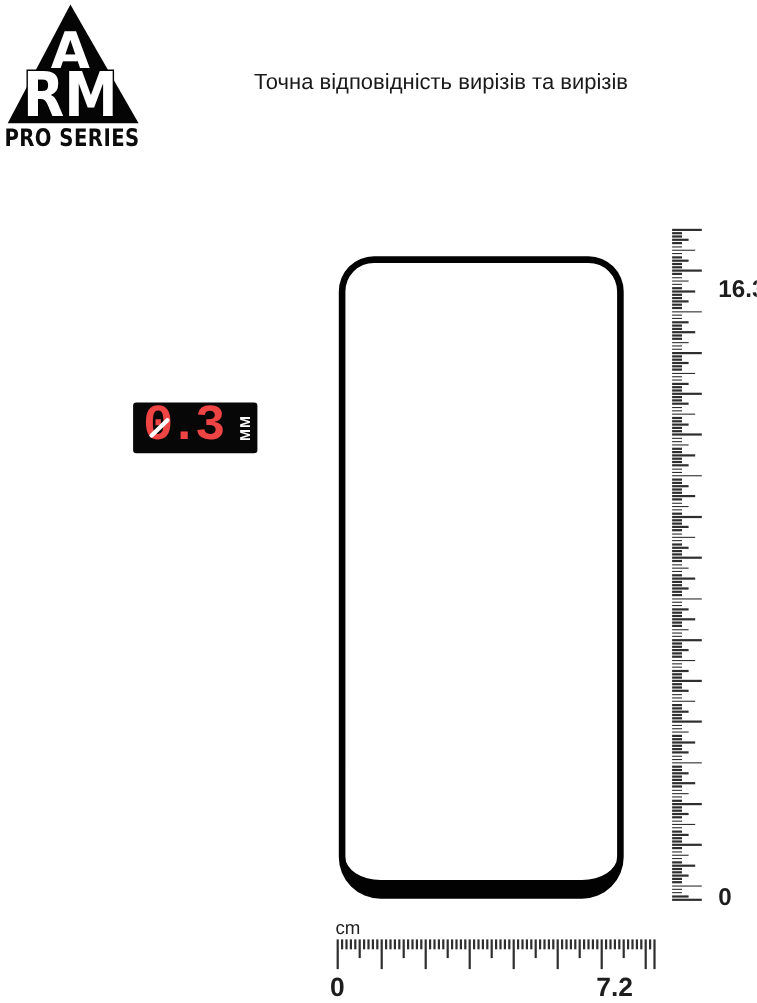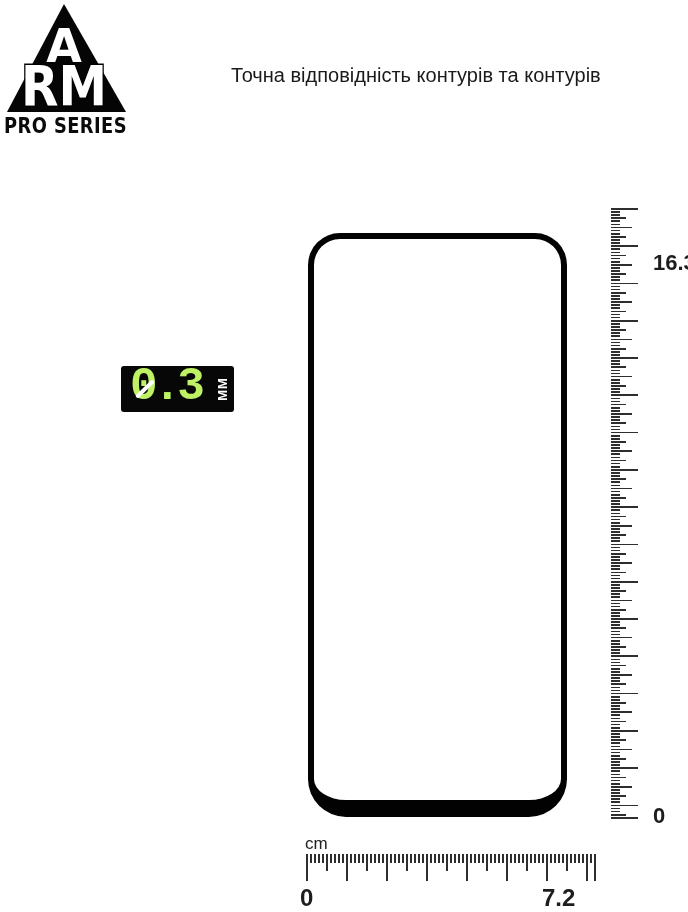--- a/index.html
+++ b/index.html
@@ -22,21 +22,21 @@
              font-size:28px;line-height:1.05;letter-spacing:-.4px;color:#141414;
              white-space:nowrap;}
   .header p{margin:9px 0 0 1px;font-size:20px;font-weight:400;color:#1a1a1a;
             white-space:nowrap;}
 
   
   .badge{position:absolute;left:121px;top:366px;width:113px;height:46px;
          background:#070707;border-radius:3px;}
   .badge-value{position:absolute;left:9px;top:50%;transform:translateY(-54%);
                font-family:"Liberation Mono",monospace;font-weight:bold;
-               font-size:46px;letter-spacing:-4px;color:#bef264;line-height:1;}
+               font-size:46px;letter-spacing:-4px;color:#ef4444;line-height:1;}
   .badge-slash{position:absolute;left:12px;top:21px;width:24px;height:4px;
                background:#ffffff;border-radius:2px;transform:rotate(-44deg);}
   .badge-unit{position:absolute;right:-1px;top:50%;
               transform:translateY(-50%) rotate(-90deg);
               font-weight:bold;font-size:13px;letter-spacing:1px;color:#ffffff;}
 
   
   .glass{position:absolute;left:308px;top:233px;width:259px;height:584px;
          box-sizing:border-box;background:#fff;border:6px solid #020202;
          border-bottom-width:17px;border-radius:32px 32px 38px 38px;}
@@ -63,21 +63,21 @@
 <div class="canvas">
 
   <svg class="logo" viewBox="0 0 128 136">
     <polygon points="61,2 123,110 4,110" fill="#050505"></polygon>
     <text class="logo-a" x="61" y="60">A</text>
     <text class="logo-rm" x="61" y="103" textLength="86" lengthAdjust="spacingAndGlyphs">RM</text>
     <text class="logo-series" x="1" y="131" textLength="123" lengthAdjust="spacingAndGlyphs">PRO SERIES</text>
   </svg>
 
   <header class="header">
-    <p>Точна відповідність контурів та контурів</p>
+    <p>Точна відповідність вирізів та вирізів</p>
   </header>
 
   <div class="badge">
     <span class="badge-value">0.3</span>
     <span class="badge-slash"></span>
     <span class="badge-unit">ММ</span>
   </div>
 
   <div class="glass"></div>
 

